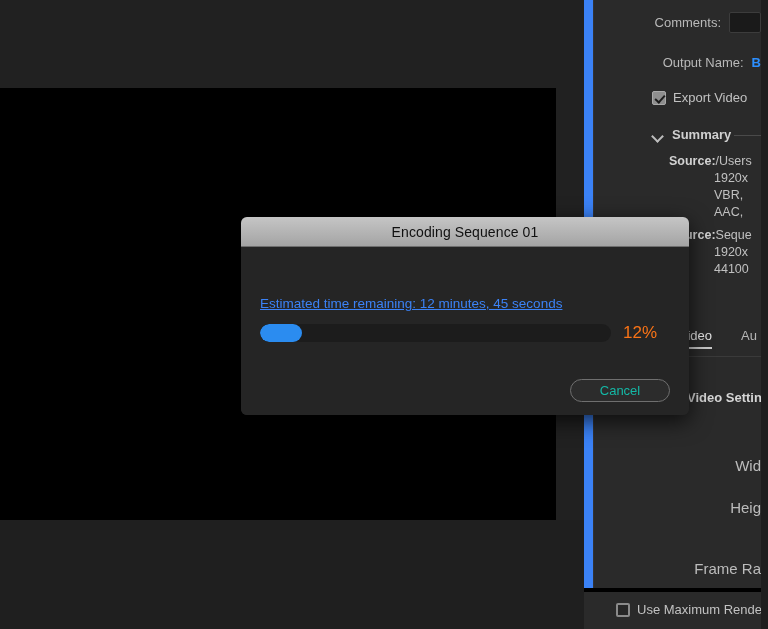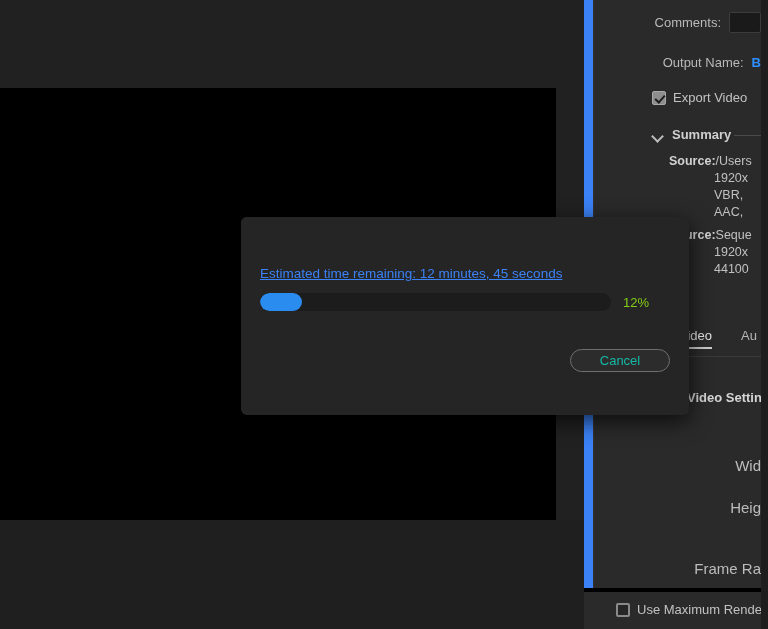--- a/index.html
+++ b/index.html
@@ -292,22 +292,22 @@
     overflow: hidden;
     position: relative;
   }
   .progress-fill {
     height: 100%;
     border-radius: 9px;
     background: #2b8cf0;
   }
   .progress-pct {
     margin-left: 12px;
-    font-size: 13px;
-    color: #84cc16;
+    font-size: 17px;
+    color: #f97316;
     white-space: nowrap;
   }
   .cancel-btn {
     position: absolute;
     right: 19px; bottom: 13px;
     width: 100px; height: 23px;
     border-radius: 12px;
     background: #2c2c2c;
     border: 1px solid #6f6f6f;
     color: #14b8a6;
@@ -389,20 +389,23 @@
     <div class="bottom-divider"></div>
     <div class="bottom-bar">
       <div class="chk-row bottom-chk">
         <span class="checkbox off"></span>
         <span>Use Maximum Rende</span>
       </div>
     </div>
   </div>
 
   <div class="dialog">
+    <div class="dialog-titlebar">
+      <span class="dialog-title">Encoding Sequence 01</span>
+    </div>
     <div class="dialog-body">
       <div class="eta-text">Estimated time remaining: 12 minutes, 45 seconds</div>
 
       <div class="progress-wrap">
         <div class="progress-track" style="background: rgb(28, 28, 28);">
           <div class="progress-fill" id="progress-fill" style="width: 12%; background: rgb(43, 140, 240);"></div>
         </div>
         <span class="progress-pct">12%</span>
       </div>
 

